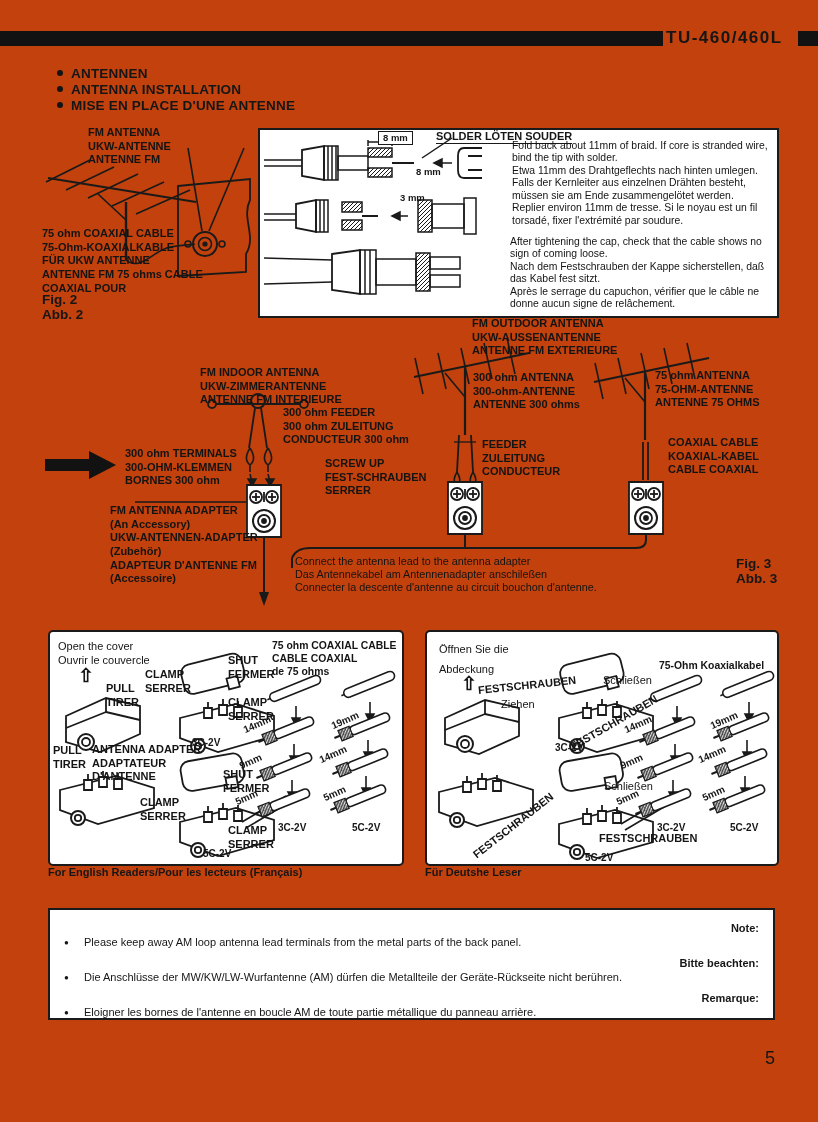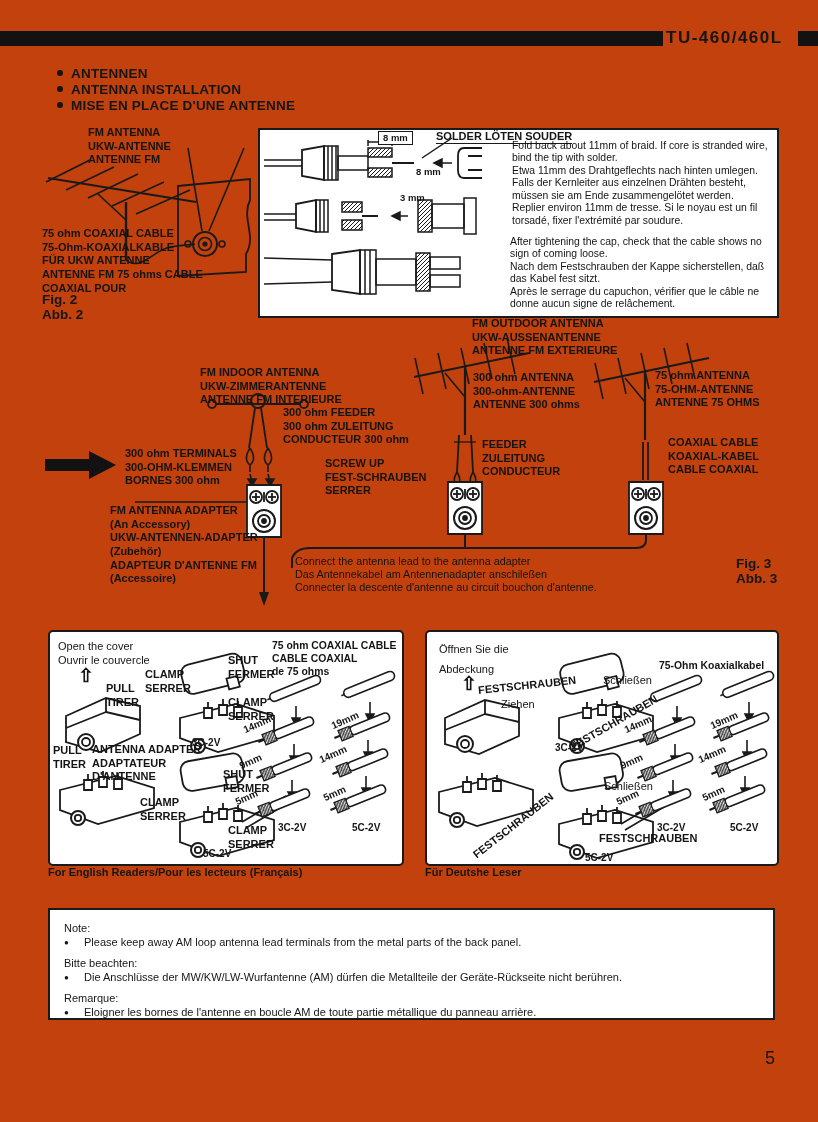--- a/index.html
+++ b/index.html
@@ -15,21 +15,21 @@
   .h-row{display:flex;align-items:center;height:16px;font-size:13.5px;font-weight:bold;letter-spacing:.2px;}
   .h-row .dot{width:6px;height:6px;border-radius:50%;background:#141414;margin-right:8px;flex:0 0 auto;}
   .figbox{position:absolute;border:2px solid #1a1a1a;background:#fff;}
   .dimbox{position:absolute;border:1.3px solid #1a1a1a;font-size:9.5px;font-weight:bold;padding:0 4px;line-height:12px;background:#fff;}
   .dim{position:absolute;font-size:9.5px;font-weight:bold;}
   .solder{position:absolute;font-size:11px;font-weight:bold;border-bottom:1.5px solid #1a1a1a;padding-bottom:1px;}
   .figcap{position:absolute;font-size:13.5px;font-weight:bold;line-height:1.12;white-space:pre-line;}
   .roundbox{position:absolute;border:2.6px solid #1a1a1a;border-radius:5px;background:#fff;}
   .boxcap{position:absolute;font-size:11px;font-weight:bold;}
   .notebox{position:absolute;border:2px solid #1a1a1a;background:#fff;padding:9px 14px;box-sizing:border-box;}
-  .ntitle{font-size:11px;font-weight:normal;margin:3px 0 2px 0;}
+  .ntitle{font-size:11px;font-weight:bold;margin:3px 0 2px 0;text-align:right;}
   .nline{font-size:11px;margin:0 0 9px 0;display:flex;}
   .nline .b{width:20px;flex:0 0 auto;text-align:left;}
   .nline .b::before{content:"\25CF";font-size:8px;position:relative;top:-1px;}
   .pagenum{position:absolute;left:765px;top:1048px;font-size:18px;}
   .uparr{position:absolute;font-size:19px;font-weight:bold;color:#141414;}
   svg{position:absolute;overflow:visible;}
   svg *{vector-effect:non-scaling-stroke;}
   .rot-n6{transform:rotate(-6deg);transform-origin:left bottom;}
   .rot-n30{transform:rotate(-30deg);transform-origin:left bottom;}
   .rot-n38{transform:rotate(-38deg);transform-origin:left bottom;}

